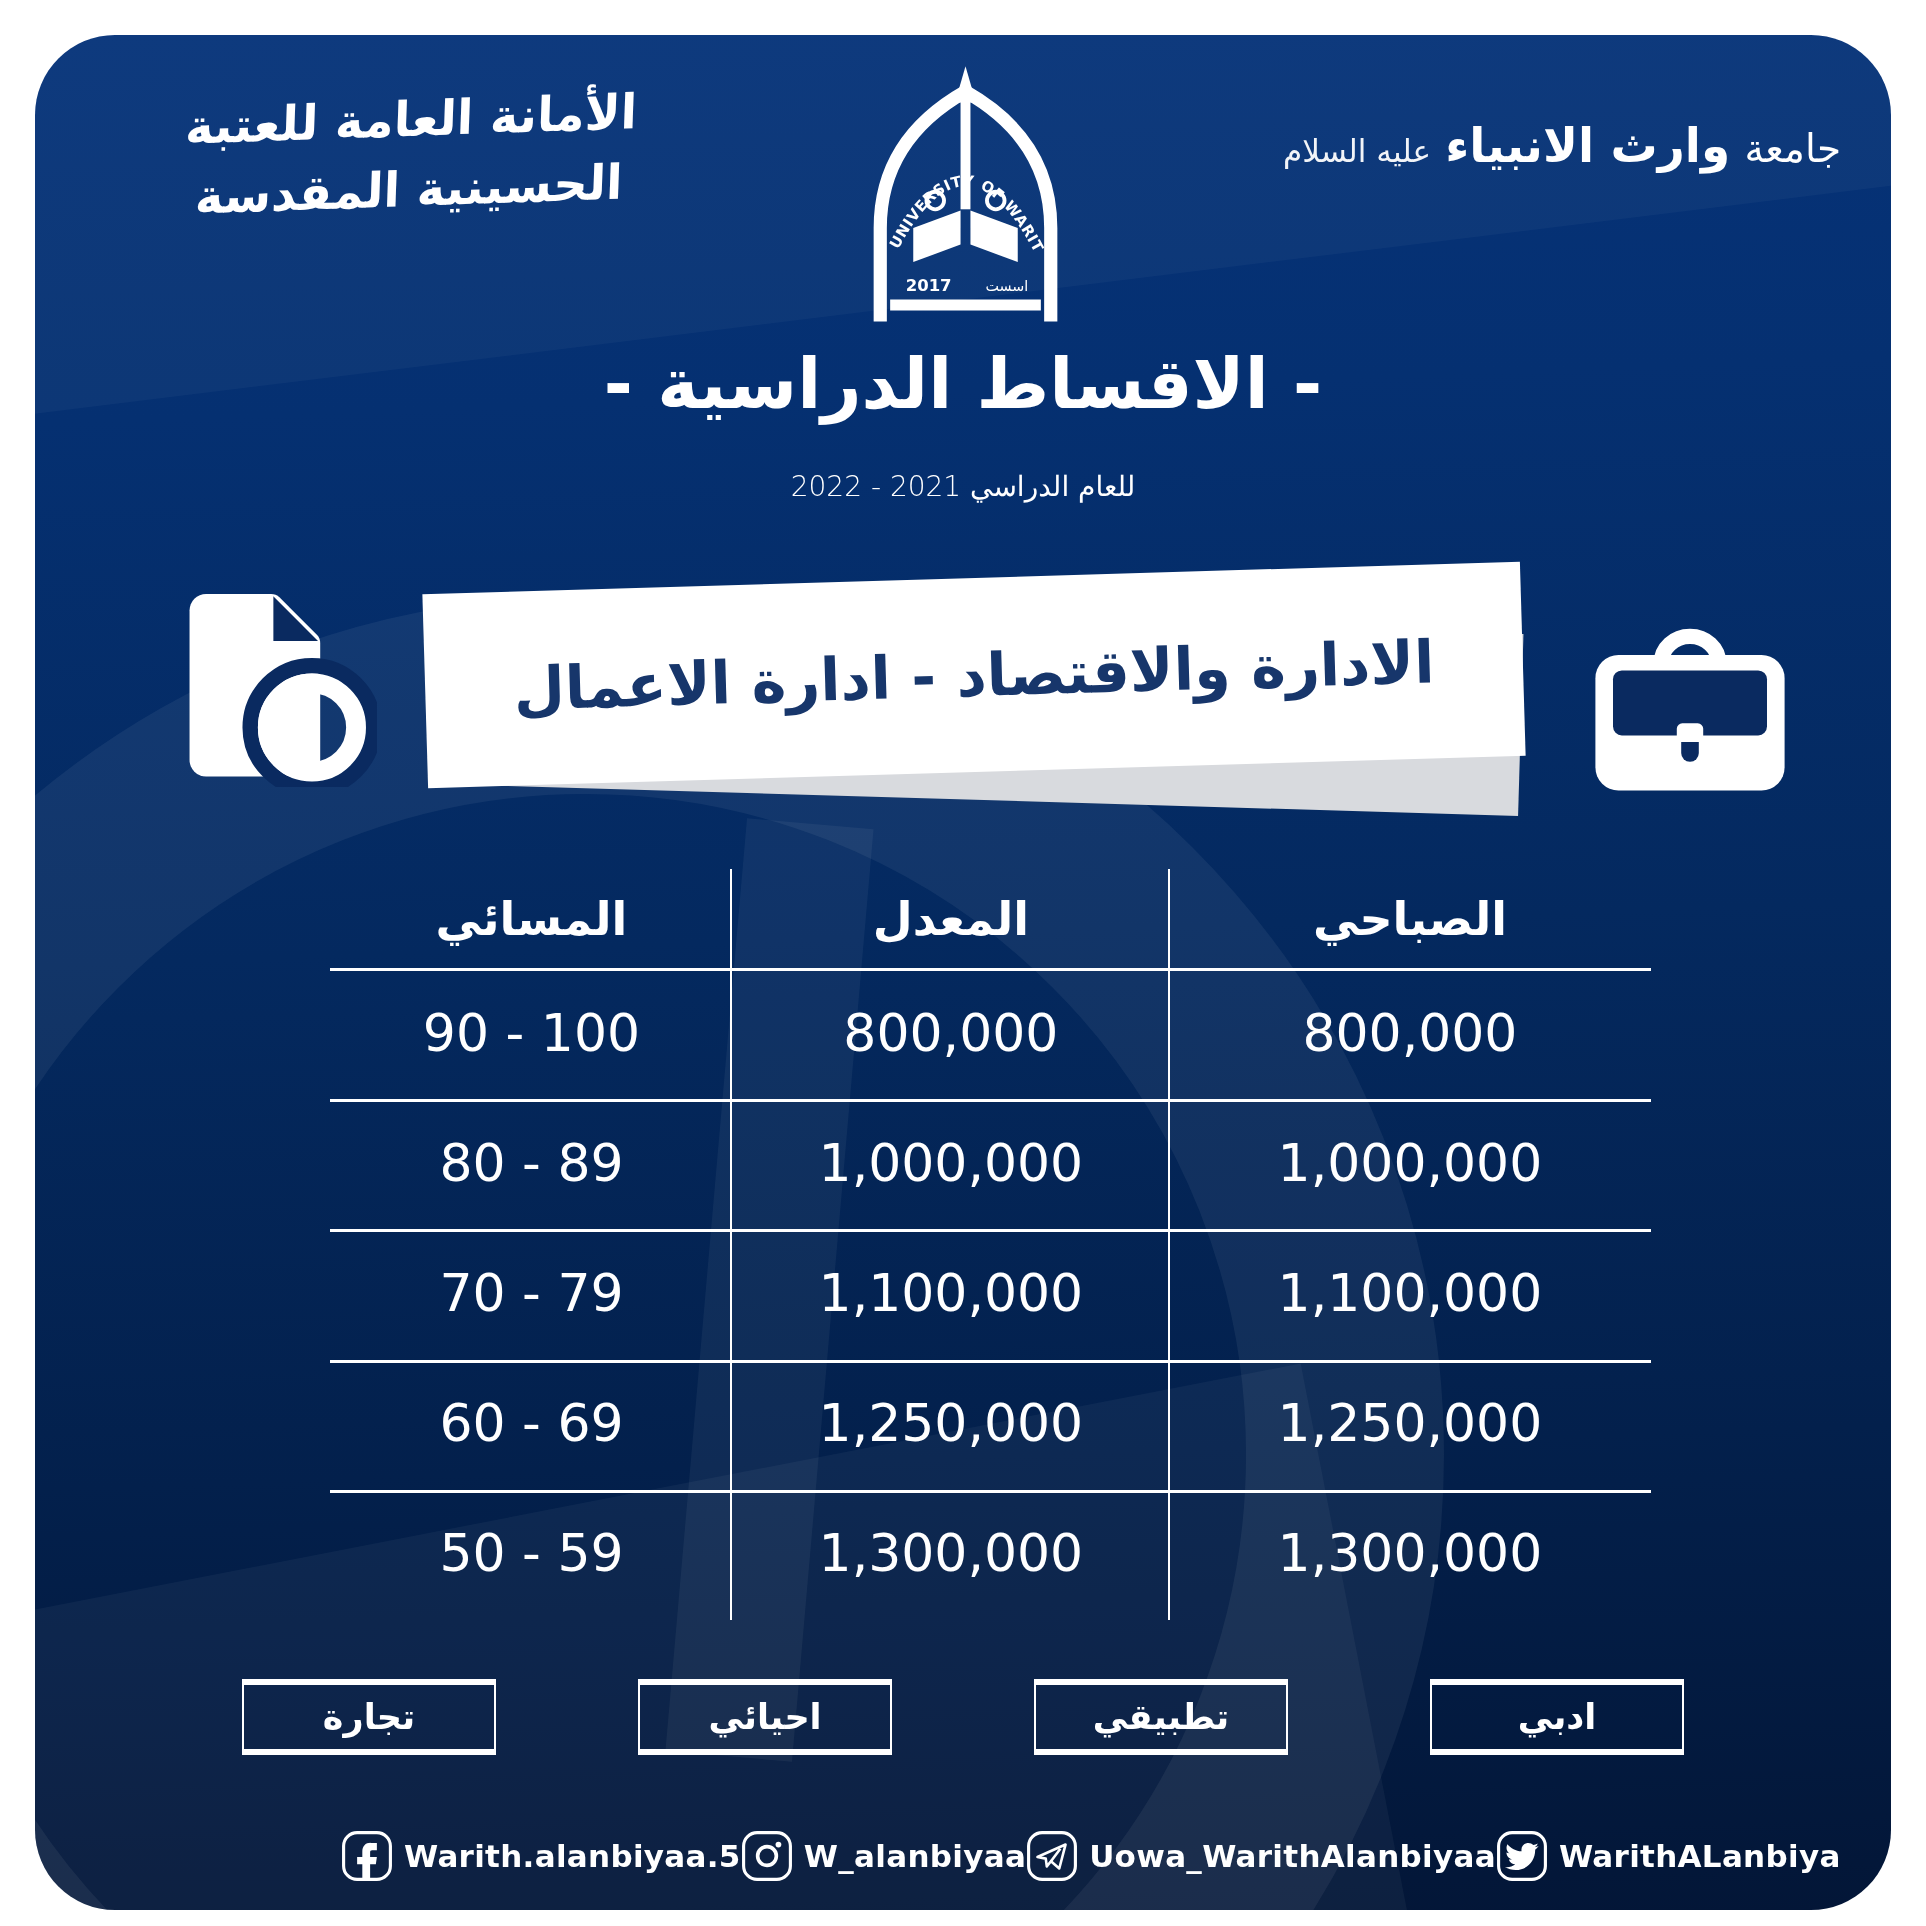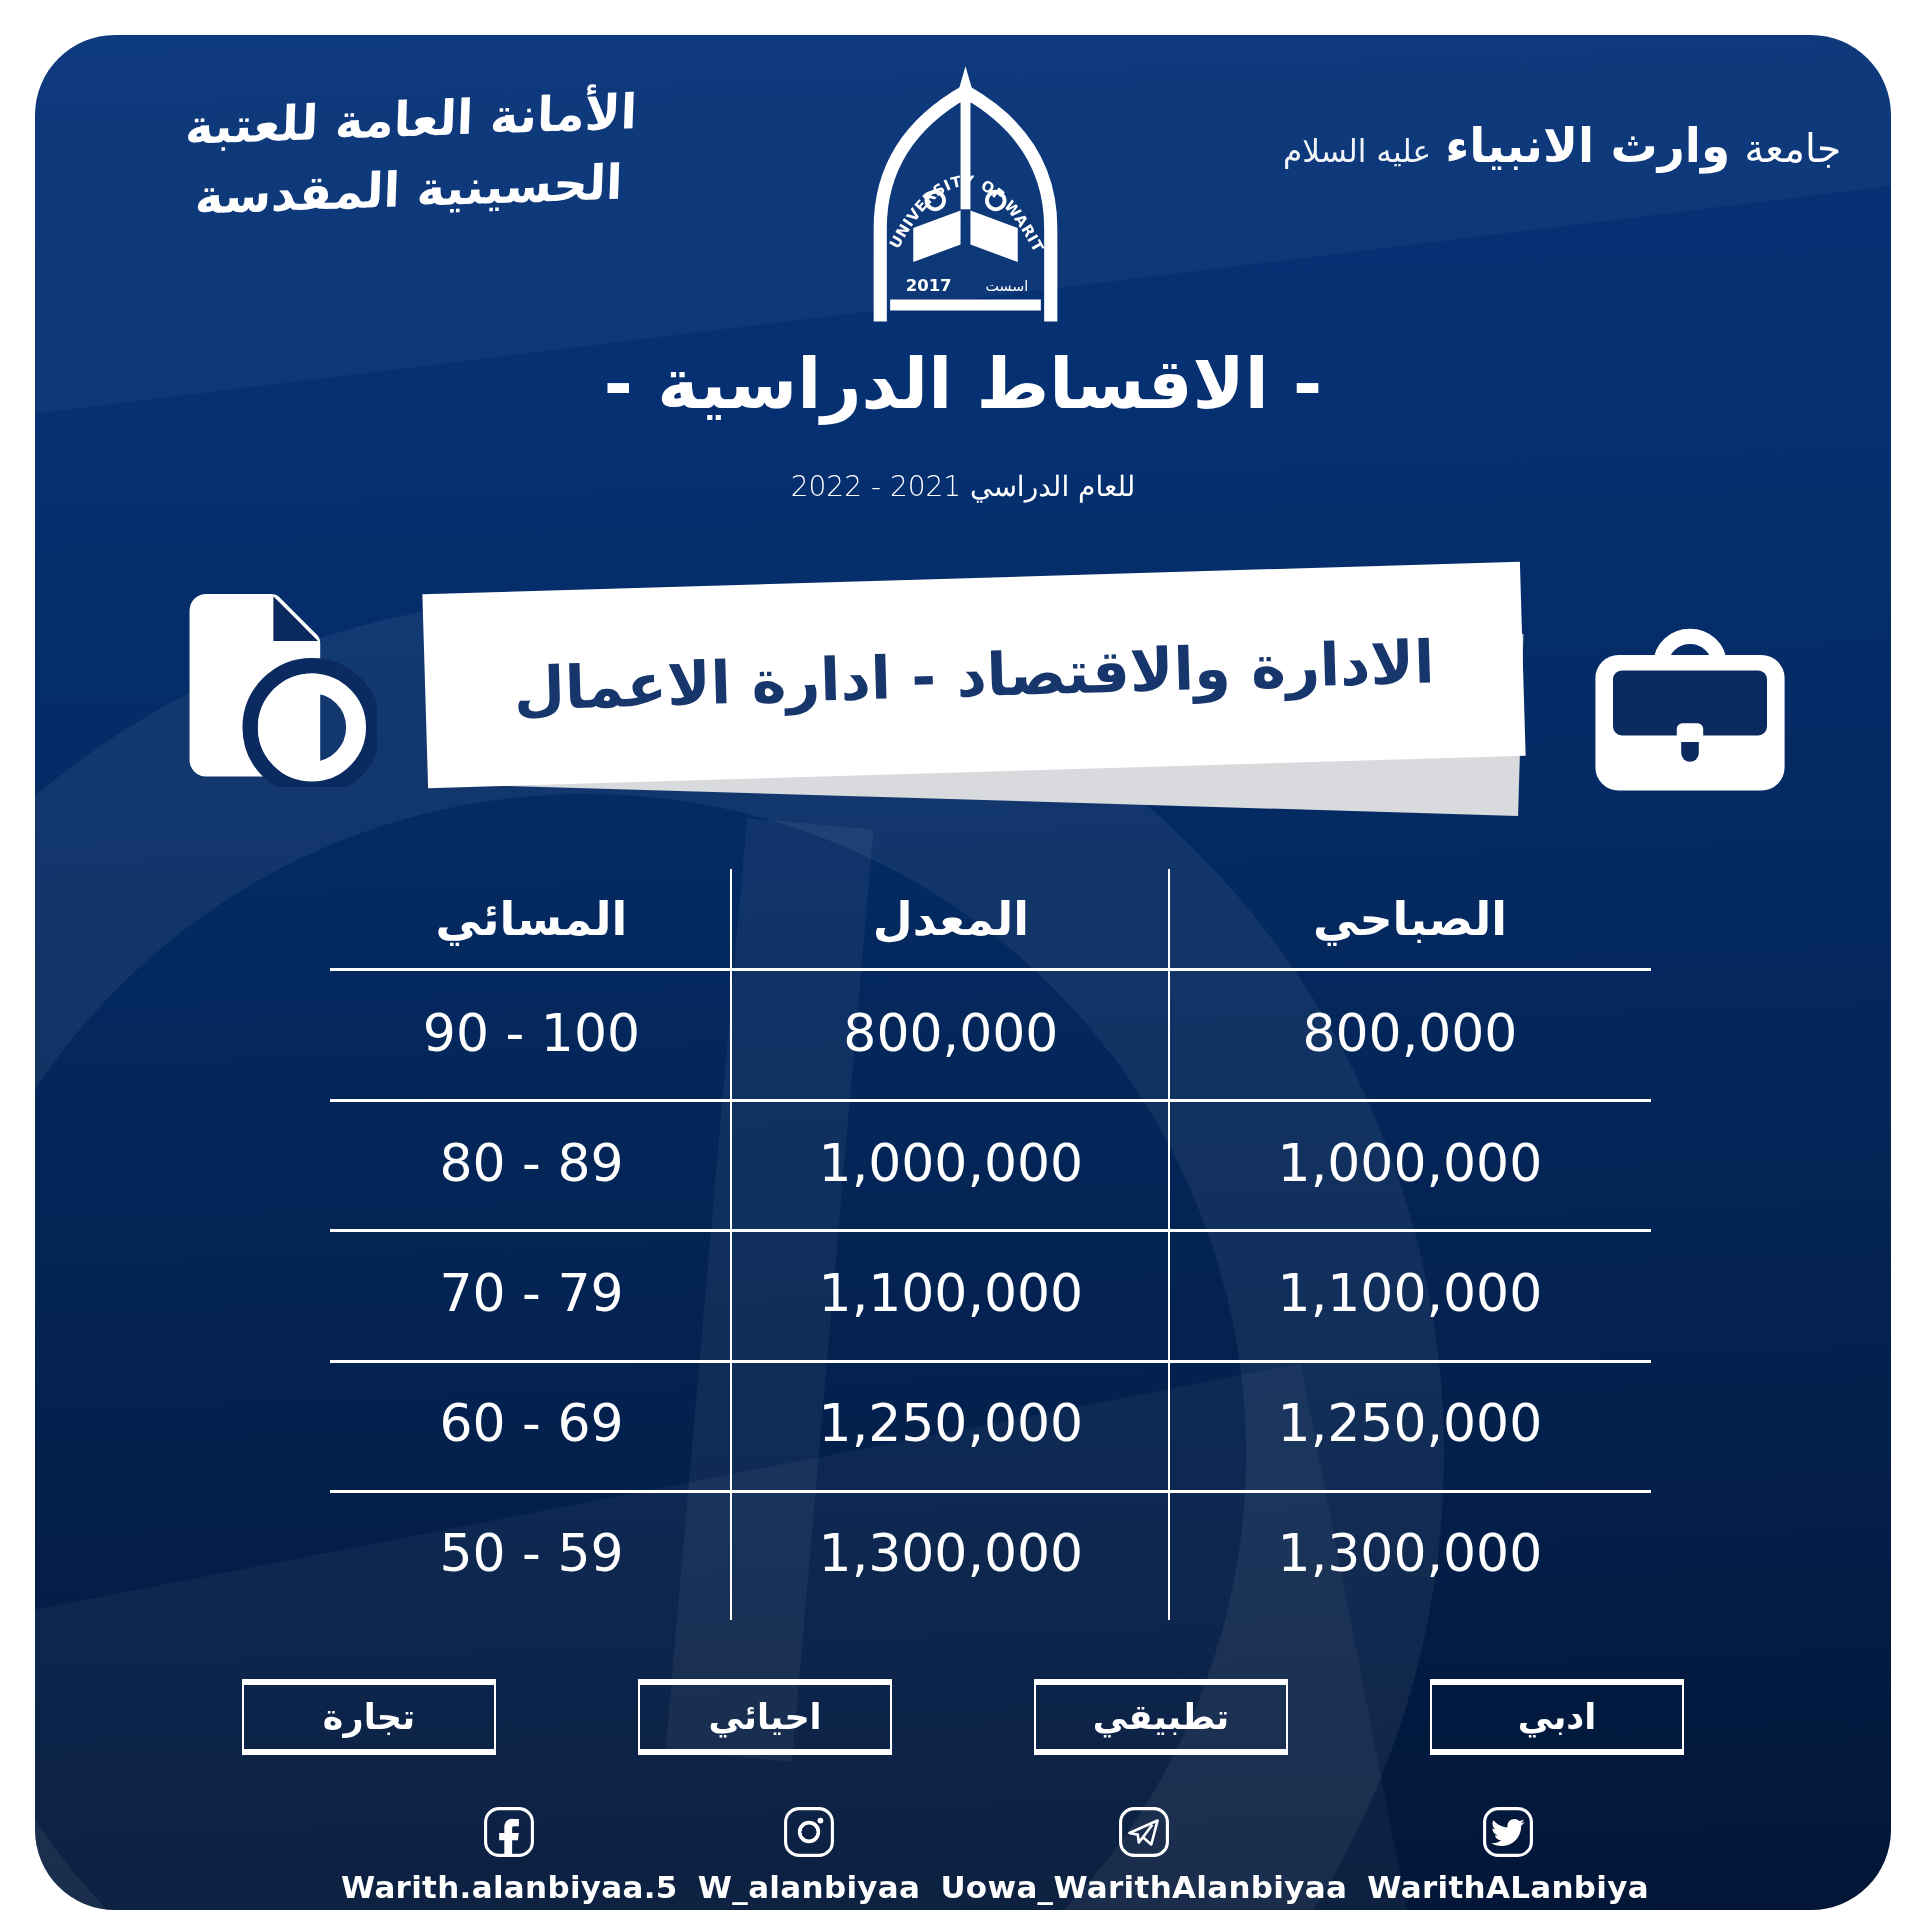--- a/index.html
+++ b/index.html
@@ -85,21 +85,21 @@
     border:2.8px solid #ffffff;border-top-width:6.6px;border-bottom-width:6.6px;
     color:#ffffff;font-size:35px;font-weight:700;
     display:flex;align-items:center;justify-content:center;direction:rtl;
     font-family:"DejaVu Sans", sans-serif;
   }
   
   .footer{
     position:absolute;left:306px;right:242px;top:1790px;height:61px;
     display:flex;align-items:center;justify-content:space-between;
   }
-  .social{display:flex;align-items:center;gap:11px;flex-direction:column;}
+  .social{display:flex;align-items:center;gap:11px;}
   .social-handle{color:#ffffff;font-size:31px;font-weight:700;letter-spacing:0.3px;white-space:nowrap;}
 </style>
 </head>
 <body>
 
 <div class="poster">
   <div class="card">
 
     <div class="wm wm-band-top"></div>
     <div class="wm wm-ring"></div>

